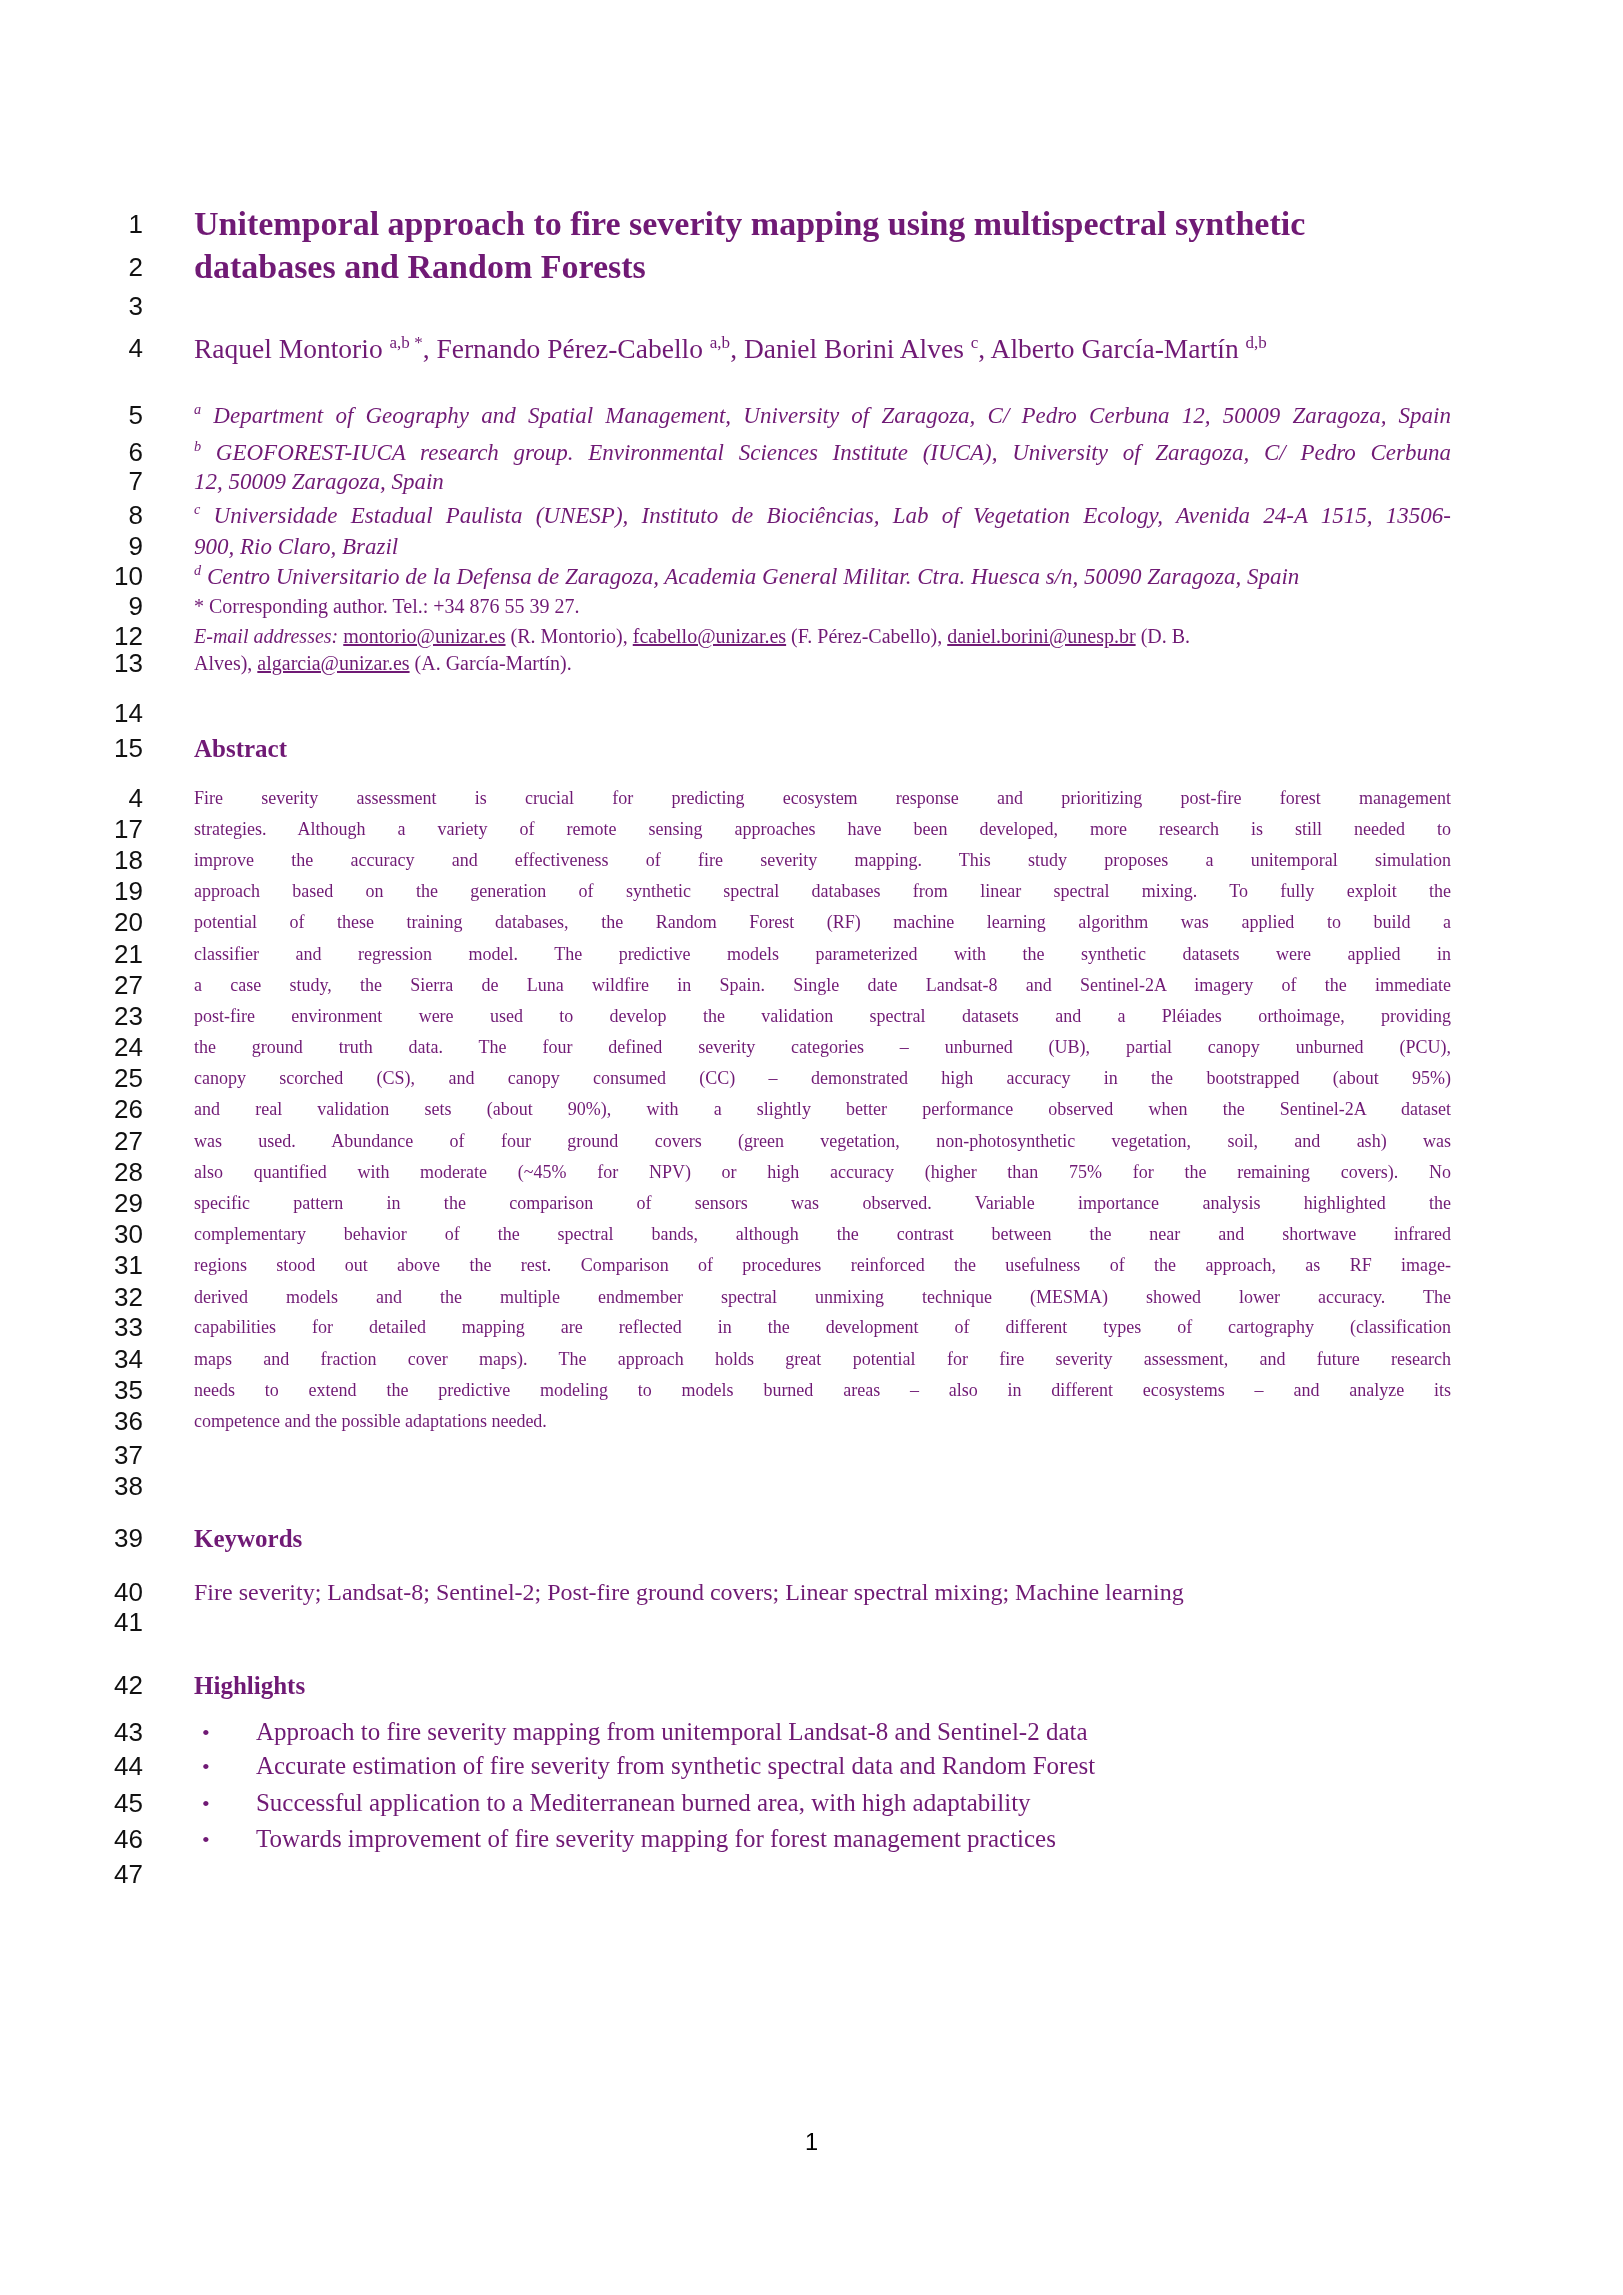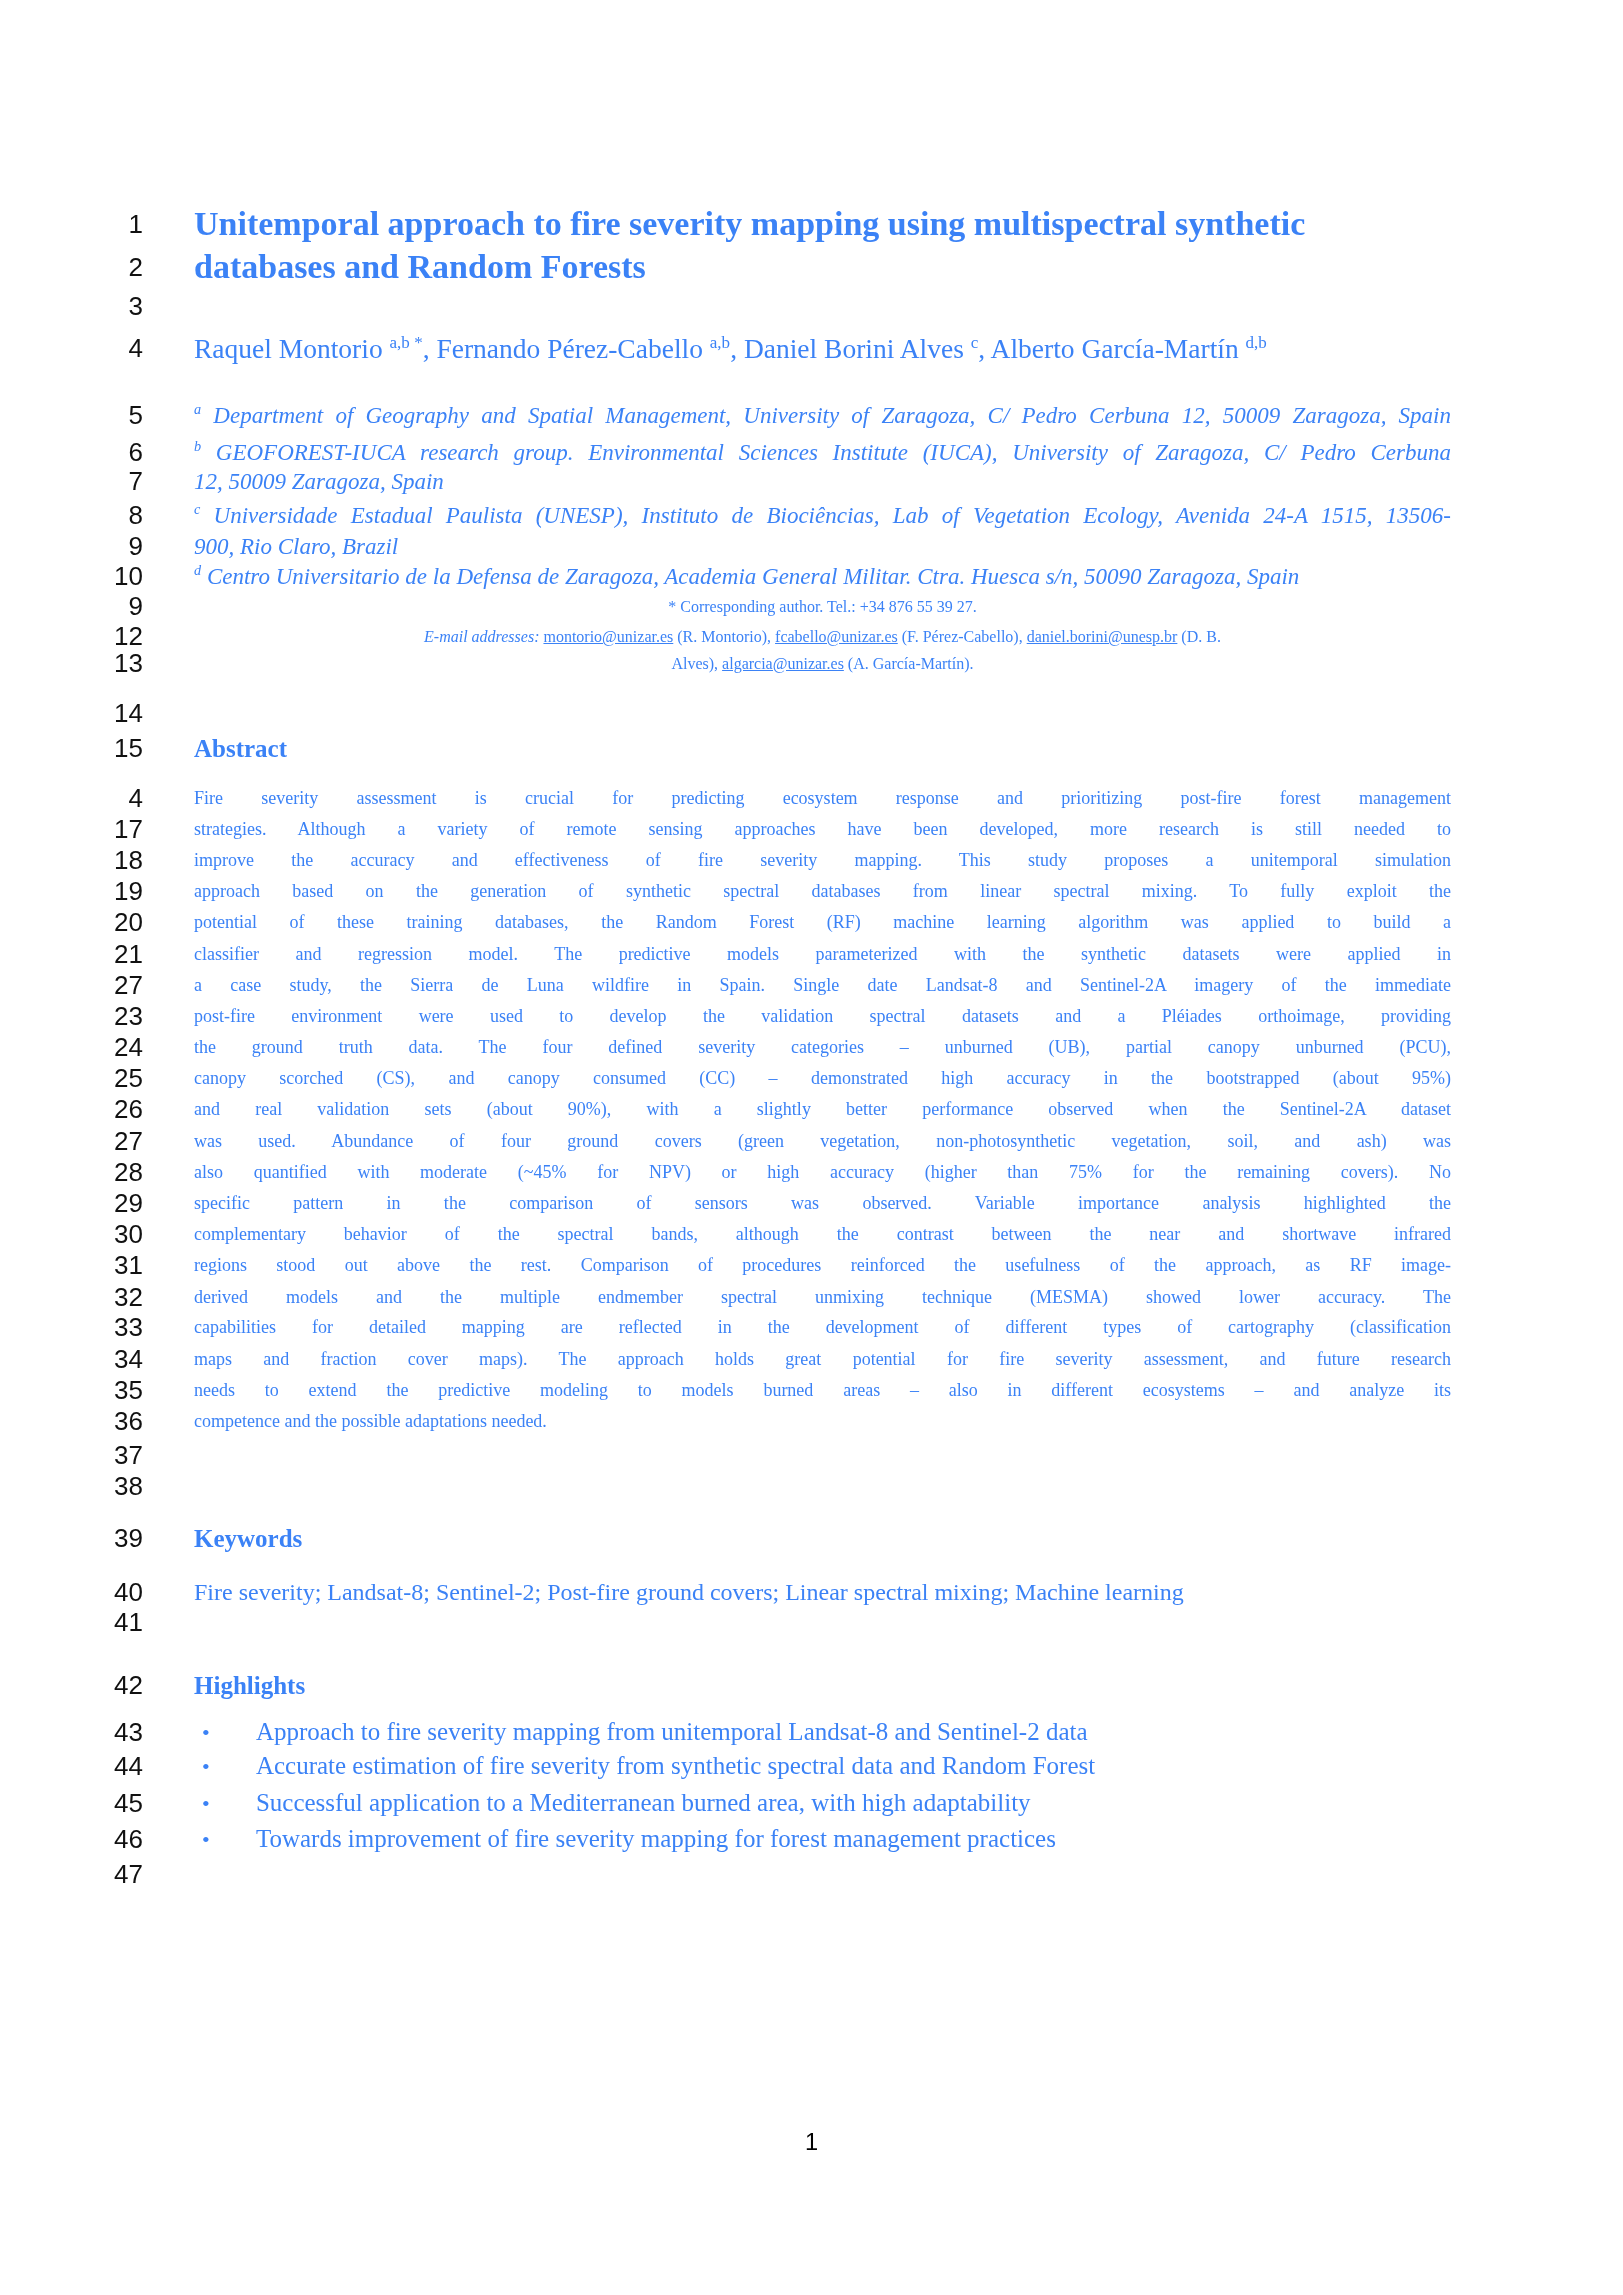--- a/index.html
+++ b/index.html
@@ -31,34 +31,34 @@
     font-size: 26px;
     color: #111;
     line-height: var(--lh);
   }
   .lt {
     position: absolute;
     left: 194px;
     top: 0;
     width: 1257px;
     font-family: "Liberation Serif", serif;
-    color: #3b82f6;
+    color: #701a75;
     line-height: var(--lh);
   }
   
   .l-title    { --lh: 46px; }
   .l-title .lt { font-size: 34px; font-weight: 700; white-space: nowrap; }
   .l-authors  { --lh: 39px; }
   .l-authors .lt { font-size: 27.5px; white-space: nowrap; }
   .l-affil, .l-affil-j { --lh: 33px; }
   .l-affil .lt, .l-affil-j .lt { font-size: 23px; font-style: italic; }
   .l-affil .lt { white-space: nowrap; }
   .l-affil-j .lt { text-align: justify; text-align-last: justify; -moz-text-align-last: justify; height: 33px; }
   .l-plain { --lh: 31px; }
-  .l-plain .lt { font-size: 16px; white-space: nowrap; text-align: center; }
+  .l-plain .lt { font-size: 20px; white-space: nowrap; }
   .l-heading { --lh: 39px; }
   .l-heading .lt { font-size: 25px; font-weight: 700; white-space: nowrap; }
   .l-abstract, .l-abstract-last { --lh: 31px; }
   .l-abstract .lt, .l-abstract-last .lt { font-size: 18px; height: 31px; }
   .l-abstract .lt { text-align: justify; text-align-last: justify; -moz-text-align-last: justify; }
   .l-abstract-last .lt { text-align: left; white-space: nowrap; }
   .l-keywords { --lh: 34px; }
   .l-keywords .lt { font-size: 24px; white-space: nowrap; }
   .l-bullet { --lh: 34px; }
   .l-bullet .lt { font-size: 25px; white-space: nowrap; }

